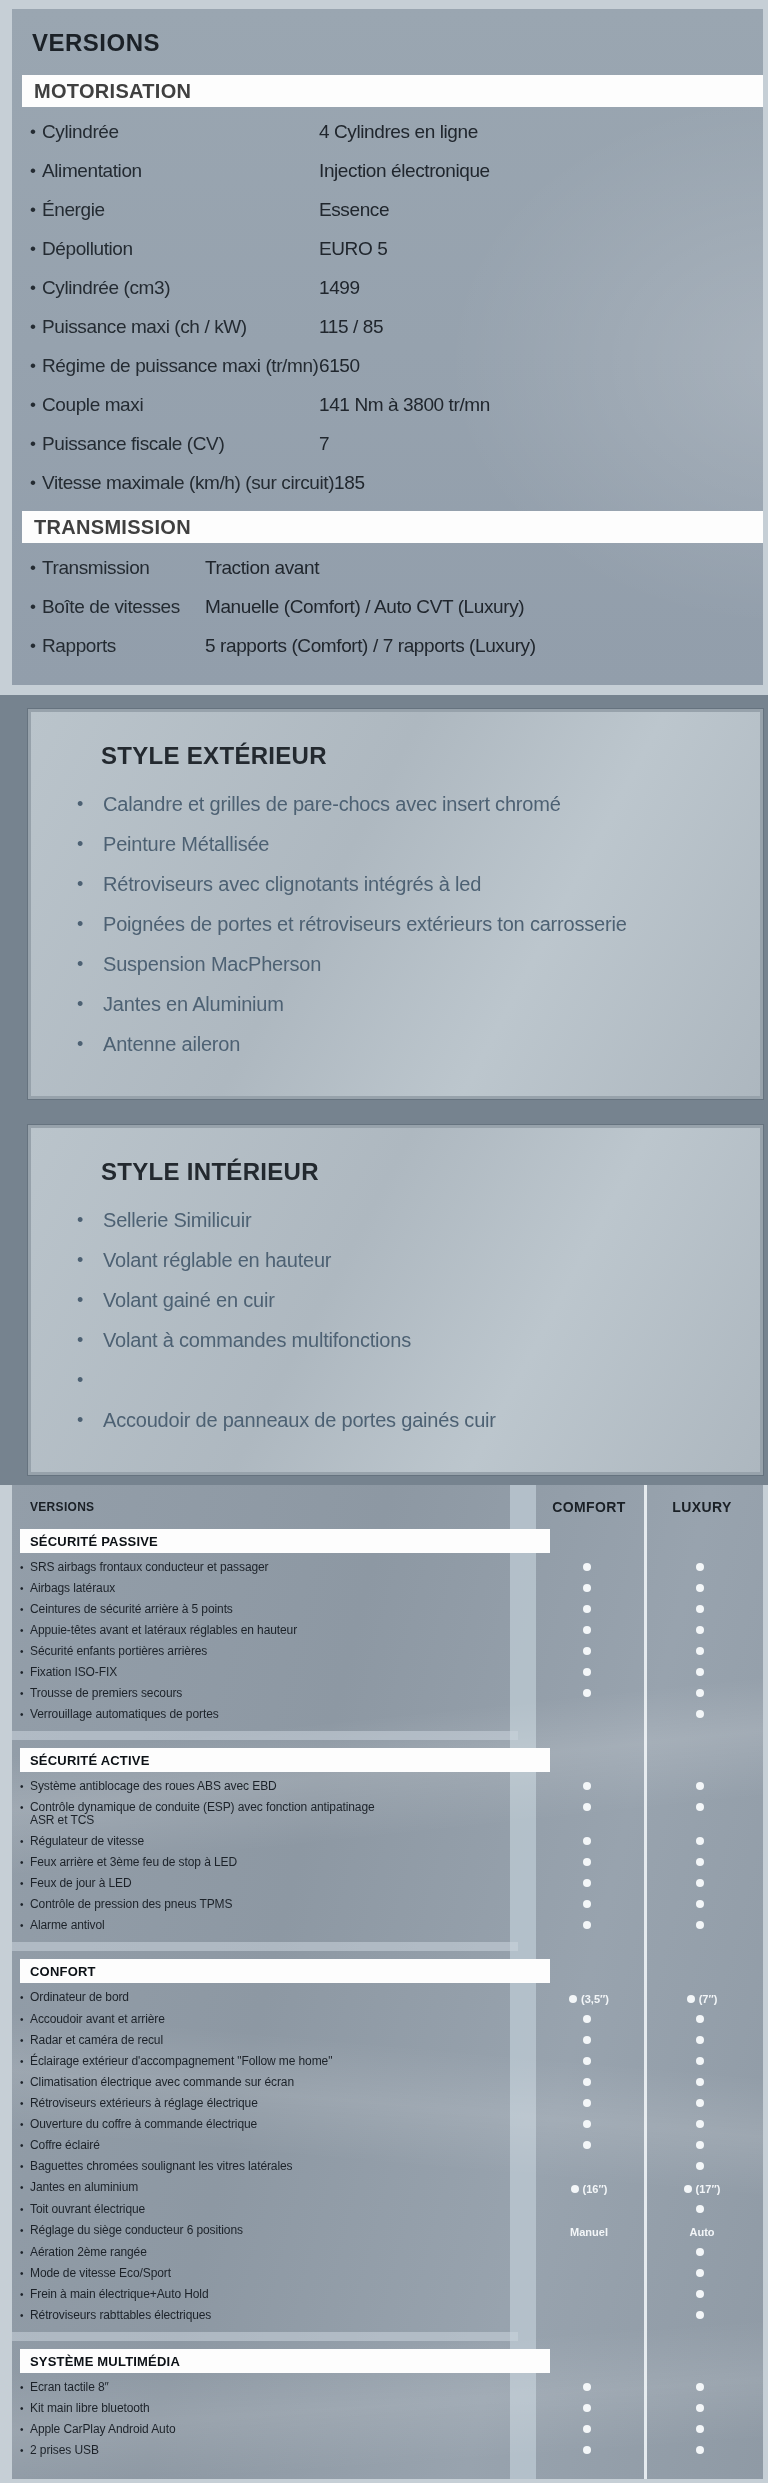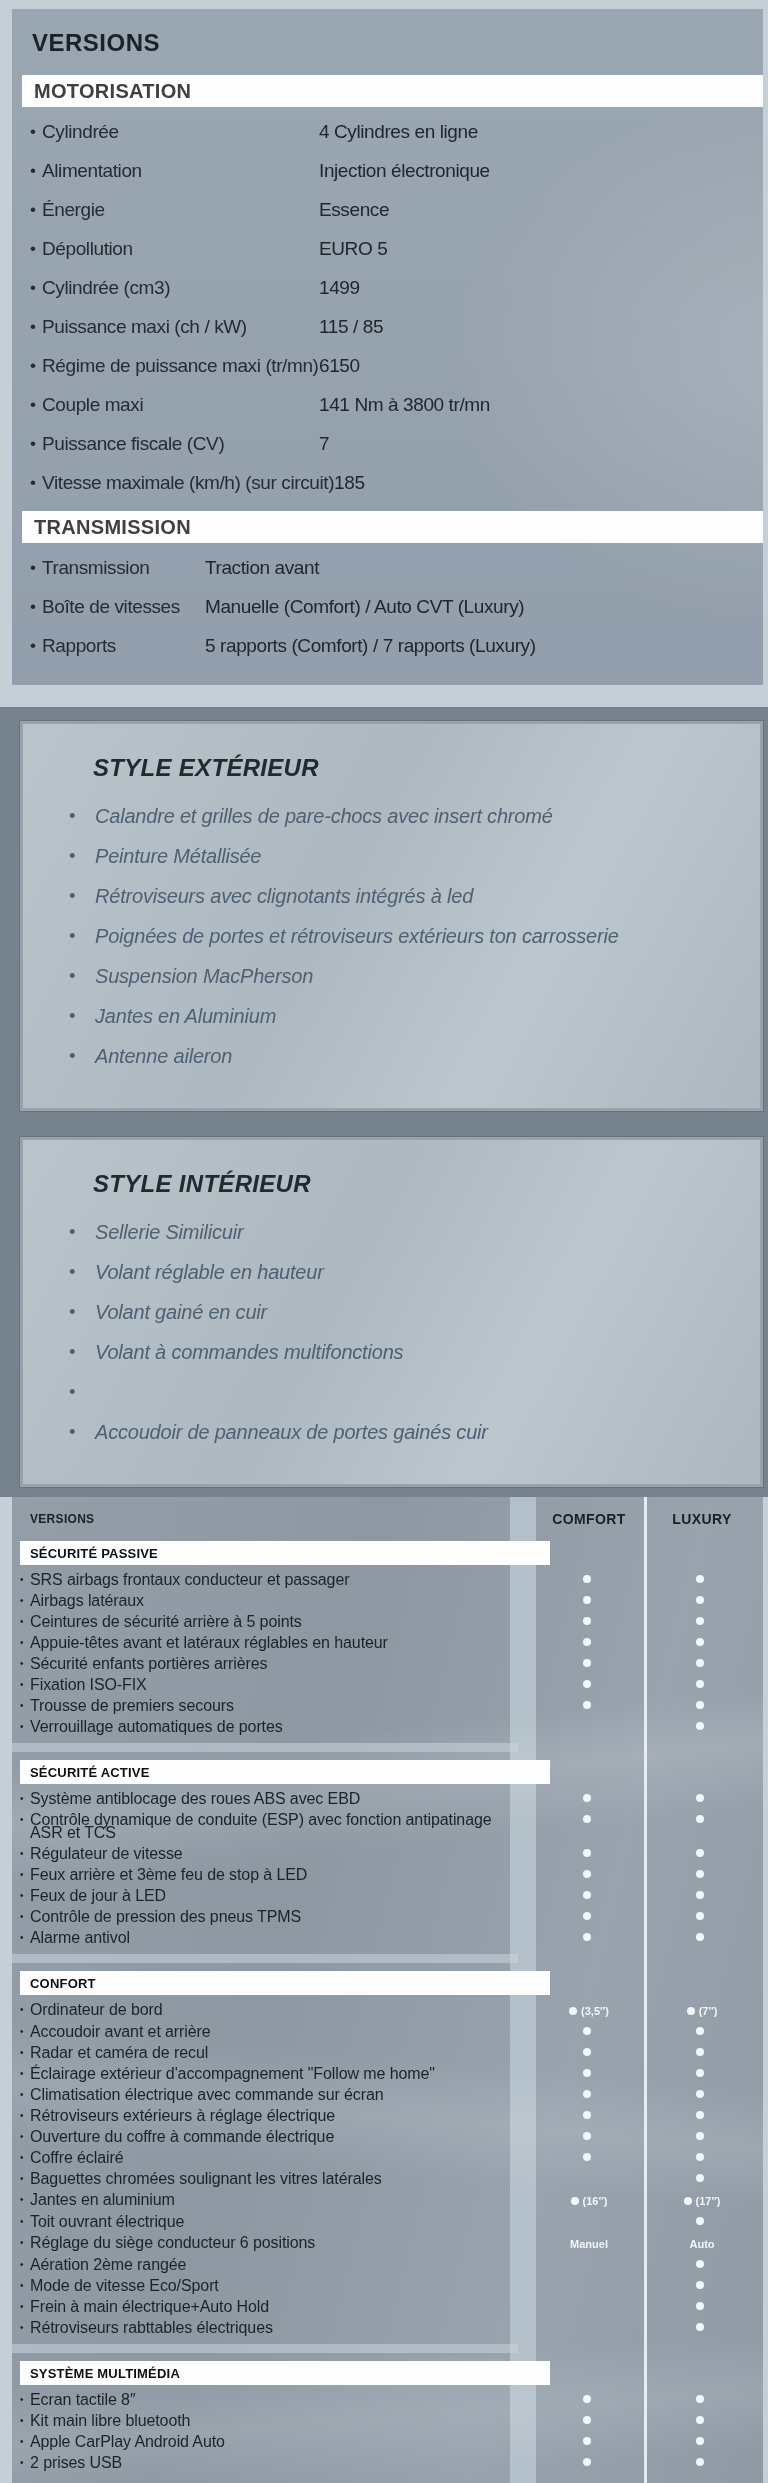--- a/index.html
+++ b/index.html
@@ -31,21 +31,21 @@
     margin:0 0 14px 10px; padding:5px 0 4px 12px;
   }
   .spec-row{ display:flex; padding-left:18px; margin-bottom:17px;
     font-size:19px; letter-spacing:-.4px; white-space:nowrap; }
   .spec-bullet{ flex:0 0 12px; color:#242b32; font-size:17px; line-height:22px; }
   .spec-label{ flex:0 0 277px; color:#242b32; }
   .rows-trans .spec-label{ flex:0 0 163px; }
   .spec-value{ color:#20262d; }
 
   
-  .mid{ background:#76838f; padding:14px 5px 10px 20px; margin-top:22px;font-style:italic; }
+  .mid{ background:#76838f; padding:14px 5px 10px 28px; margin-top:10px; }
   .style-panel{
     border:3px solid #97a2ab;
     box-shadow:0 0 0 1px rgba(80,92,102,.4);
     background:linear-gradient(118deg,#bac4cb,#aeb8c0 42%,#bcc6cd 68%,#adb7bf);
     padding:26px 10px 24px 0;
   }
   .style-panel + .style-panel{ margin-top:26px; }
   .style-title{ font-size:24px; font-weight:700; letter-spacing:.3px;
     color:#23292f; margin:4px 0 22px 70px; }
   .style-list{ list-style:none; }
@@ -80,21 +80,21 @@
   .t-colhead{ flex:0 0 110px; margin-left:32px; text-align:center;
     font-size:14px; font-weight:700; color:#1a2026; letter-spacing:.4px; }
   .t-colhead.lux{ margin-left:3px; }
 
   .t-bar{ width:530px; margin:4px 0 8px 8px; background:#fdfdfd; color:#0c1116;
     font-weight:700; font-size:13px; letter-spacing:.2px; padding:5px 0 4px 10px; }
   .t-sep{ width:506px; height:9px; background:rgba(202,212,220,.55); margin:10px 0 8px; }
 
   .t-row{ display:flex; align-items:flex-start; padding-left:8px; margin-bottom:8px; }
   .t-bullet{ flex:0 0 10px; font-size:10px; line-height:13px; color:#1c2229; }
-  .t-label{ flex:0 0 472px; font-size:16px; line-height:13px; color:#1c2229;
+  .t-label{ flex:0 0 472px; font-size:12px; line-height:13px; color:#1c2229;
     white-space:pre-line; letter-spacing:-.1px; }
   .t-cell{ flex:0 0 110px; margin-left:32px; display:flex; justify-content:center;
     align-items:center; gap:4px; padding-top:2px; }
   .t-cell.lux{ margin-left:3px; }
   .t-dot{ width:8px; height:8px; border-radius:50%; background:#f3f6f8;
     flex:0 0 auto; }
   .t-note{ color:#f3f6f8; font-size:11px; font-weight:700; white-space:nowrap; }
 </style>
 </head>
 <body>

